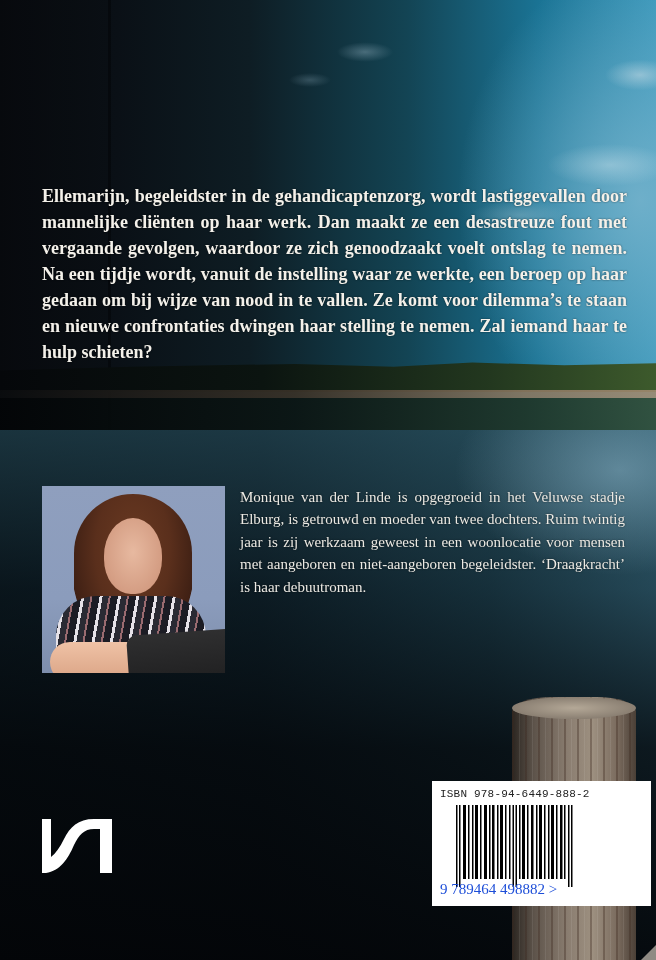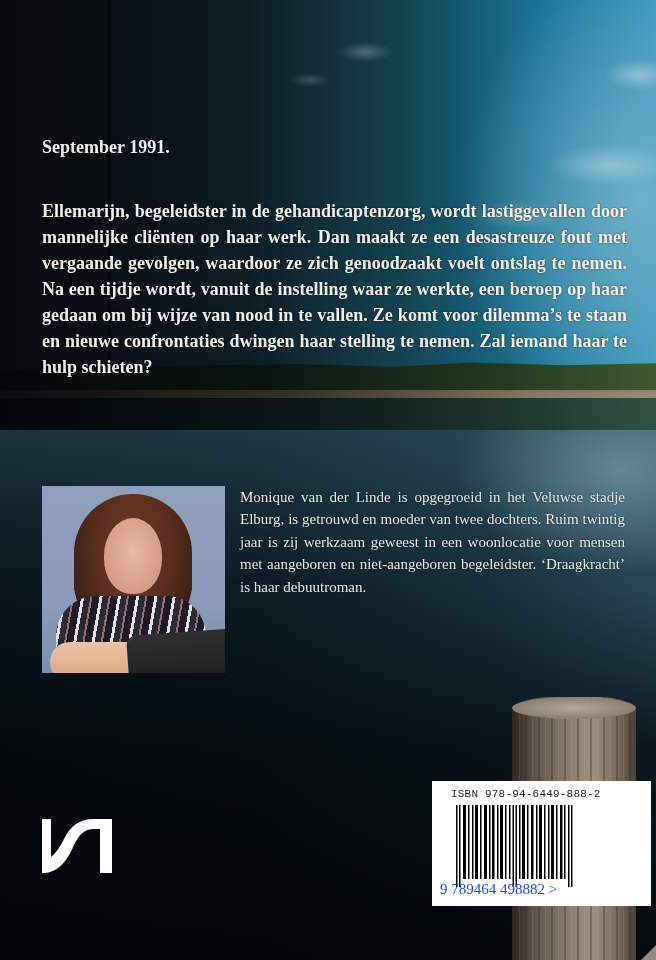--- a/index.html
+++ b/index.html
@@ -30,21 +30,21 @@
     .reflection { position: absolute; left: 0; top: 398px; width: 656px; height: 34px;
       background: linear-gradient(90deg, #030507 0%, #0b1513 45%, #1f3324 80%, #2f4a33 100%); opacity: .9; }
     .water { position: absolute; left: 0; top: 430px; width: 656px; height: 530px;
       background:
         radial-gradient(ellipse 220px 140px at 620px 40px, rgba(140,180,200,.55), transparent 75%),
         linear-gradient(180deg, rgba(40,80,95,.6) 0%, rgba(15,35,45,.5) 30%, rgba(5,10,14,.85) 60%, rgba(3,5,8,.95) 100%),
         linear-gradient(90deg, #04070a 0%, #0a141a 40%, #1d3c48 75%, #3a6c80 100%); }
     .text { position: absolute; color: #f4f1ea; font-family: "Liberation Serif", "DejaVu Serif", serif;
       text-shadow: 0 0 2px rgba(0,0,0,.6); }
     .date { left: 42px; top: 137px; font-size: 18px; font-weight: bold; }
-    .blurb { left: 42px; top: 198px; width: 585px; font-size: 18px; line-height: 26px; font-weight: bold;
+    .blurb { left: 42px; top: 183px; width: 585px; font-size: 18px; line-height: 26px; font-weight: bold;
       text-align: justify; text-align-last: left; }
     .photo { position: absolute; left: 42px; top: 486px; width: 183px; height: 187px; overflow: hidden;
       background: linear-gradient(180deg, #8f9fbe 0%, #8b9cbc 60%, #7e8eac 100%); }
     .photo .hair { position: absolute; left: 32px; top: 8px; width: 118px; height: 160px; border-radius: 60px 60px 40px 40px;
       background: radial-gradient(ellipse at 50% 35%, #6a3a22 0%, #5a2f1c 45%, #3f2014 75%, transparent 76%); }
     .photo .face { position: absolute; left: 62px; top: 32px; width: 58px; height: 76px; border-radius: 50% 50% 46% 46%;
       background: radial-gradient(ellipse at 50% 45%, #e7b9a0 0%, #d49d83 70%, #c08a70 100%); }
     .photo .body { position: absolute; left: 14px; top: 110px; width: 150px; height: 90px; border-radius: 40px 40px 0 0;
       background: repeating-linear-gradient(100deg, #1c1c24 0 7px, #e6e2e8 7px 10px, #2a2a33 10px 16px, #9a6b70 16px 18px); }
     .photo .arm { position: absolute; left: 8px; top: 156px; width: 150px; height: 40px; border-radius: 22px;
@@ -56,21 +56,21 @@
     .post { position: absolute; left: 512px; top: 697px; width: 124px; height: 280px; border-radius: 40px 40px 0 0 / 14px 14px 0 0;
       background:
         repeating-linear-gradient(90deg, rgba(60,40,30,.35) 0 2px, transparent 2px 7px, rgba(255,255,255,.08) 7px 8px, transparent 8px 13px),
         linear-gradient(90deg, #2a2520 0%, #5e544b 18%, #8a7d70 45%, #9d9080 65%, #7a6b5e 85%, #4a3f36 100%); }
     .post-top { position: absolute; left: 512px; top: 697px; width: 124px; height: 22px; border-radius: 50%;
       background: radial-gradient(ellipse at 50% 50%, #b4a897 0%, #8a7f72 70%, #5a5048 100%); }
     .dock { position: absolute; left: 636px; top: 935px; width: 30px; height: 30px; background: #8f8a83;
       clip-path: polygon(100% 0, 100% 100%, 0 100%); }
     .barcode-box { position: absolute; left: 432px; top: 781px; width: 219px; height: 125px; background: #ffffff; }
     .isbn { position: absolute; left: 8px; top: 7px; font-family: "Liberation Mono", "DejaVu Sans Mono", monospace;
-      font-size: 11px; color: #222; letter-spacing: .2px; margin-left: 11px; }
+      font-size: 11px; color: #222; letter-spacing: .2px; }
     .bars { position: absolute; left: 24px; top: 24px; width: 117px; height: 82px; }
     .bars svg { display: block; }
     .digits { position: absolute; left: 8px; top: 100px; font-family: Liberation Serif, serif;
       font-size: 15px; color: #1d4ed8; white-space: pre; }
     .logo { position: absolute; left: 42px; top: 817px; width: 240px; height: 62px; }
     .logo-mark { position: absolute; left: 0; top: 0; width: 70px; height: 58px; }
     .logo-text { position: absolute; left: 78px; top: 26px; font-family: "Liberation Sans", "DejaVu Sans", sans-serif;
       font-weight: bold; font-size: 36px; line-height: 36px; letter-spacing: 3px; color: #ffffff; }
   </style>
 </head>
@@ -78,21 +78,20 @@
 
 <div class="cover">
   <div class="spine"></div>
   <div class="spine-edge"></div>
   <div class="clouds"></div>
   <div class="treeline"></div>
   <div class="shore"></div>
   <div class="reflection"></div>
   <div class="water"></div>
 
-  <div class="text date">September 1991.</div>
   <div class="text blurb">Ellemarijn, begeleidster in de gehandicaptenzorg, wordt lastiggevallen door mannelijke cliënten op haar werk. Dan maakt ze een desastreuze fout met vergaande gevolgen, waardoor ze zich genoodzaakt voelt ontslag te nemen. Na een tijdje wordt, vanuit de instelling waar ze werkte, een beroep op haar gedaan om bij wijze van nood in te vallen. Ze komt voor dilemma’s te staan en nieuwe confrontaties dwingen haar stelling te nemen. Zal iemand haar te hulp schieten?</div>
 
   <div class="photo">
     <div class="hair"></div>
     <div class="body"></div>
     <div class="face"></div>
     <div class="arm"></div>
     <div class="laptop"></div>
   </div>
 

